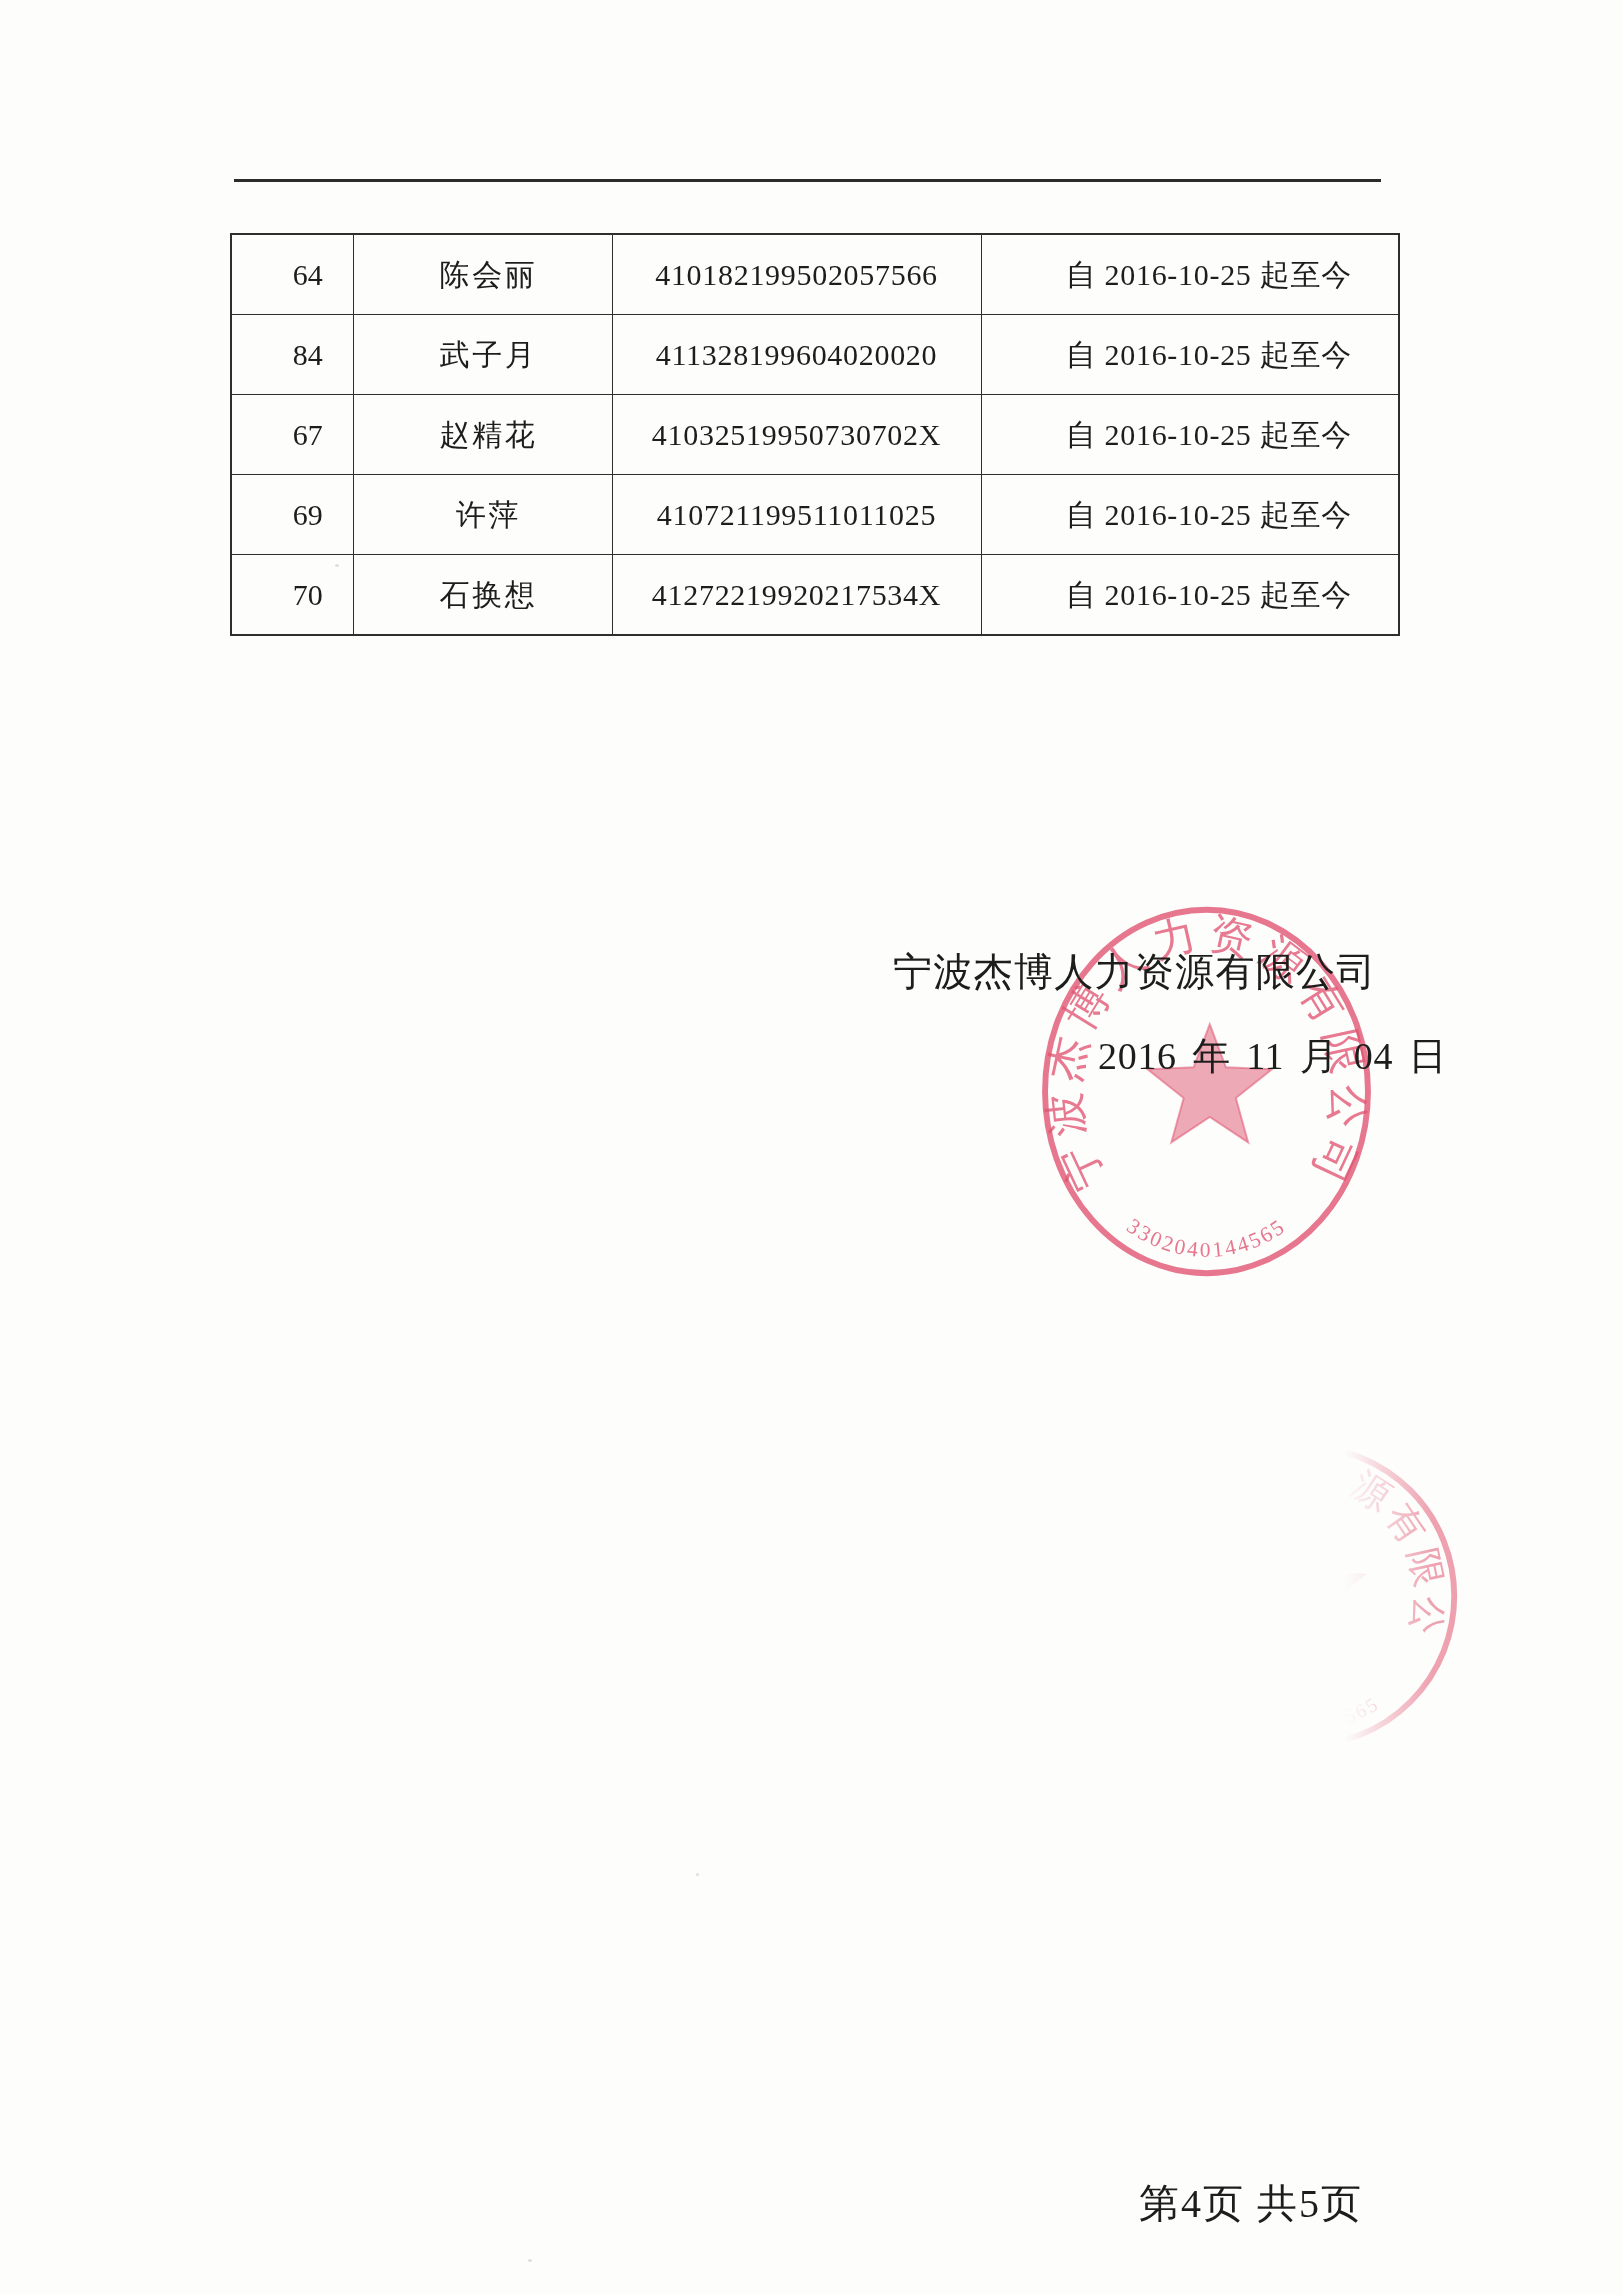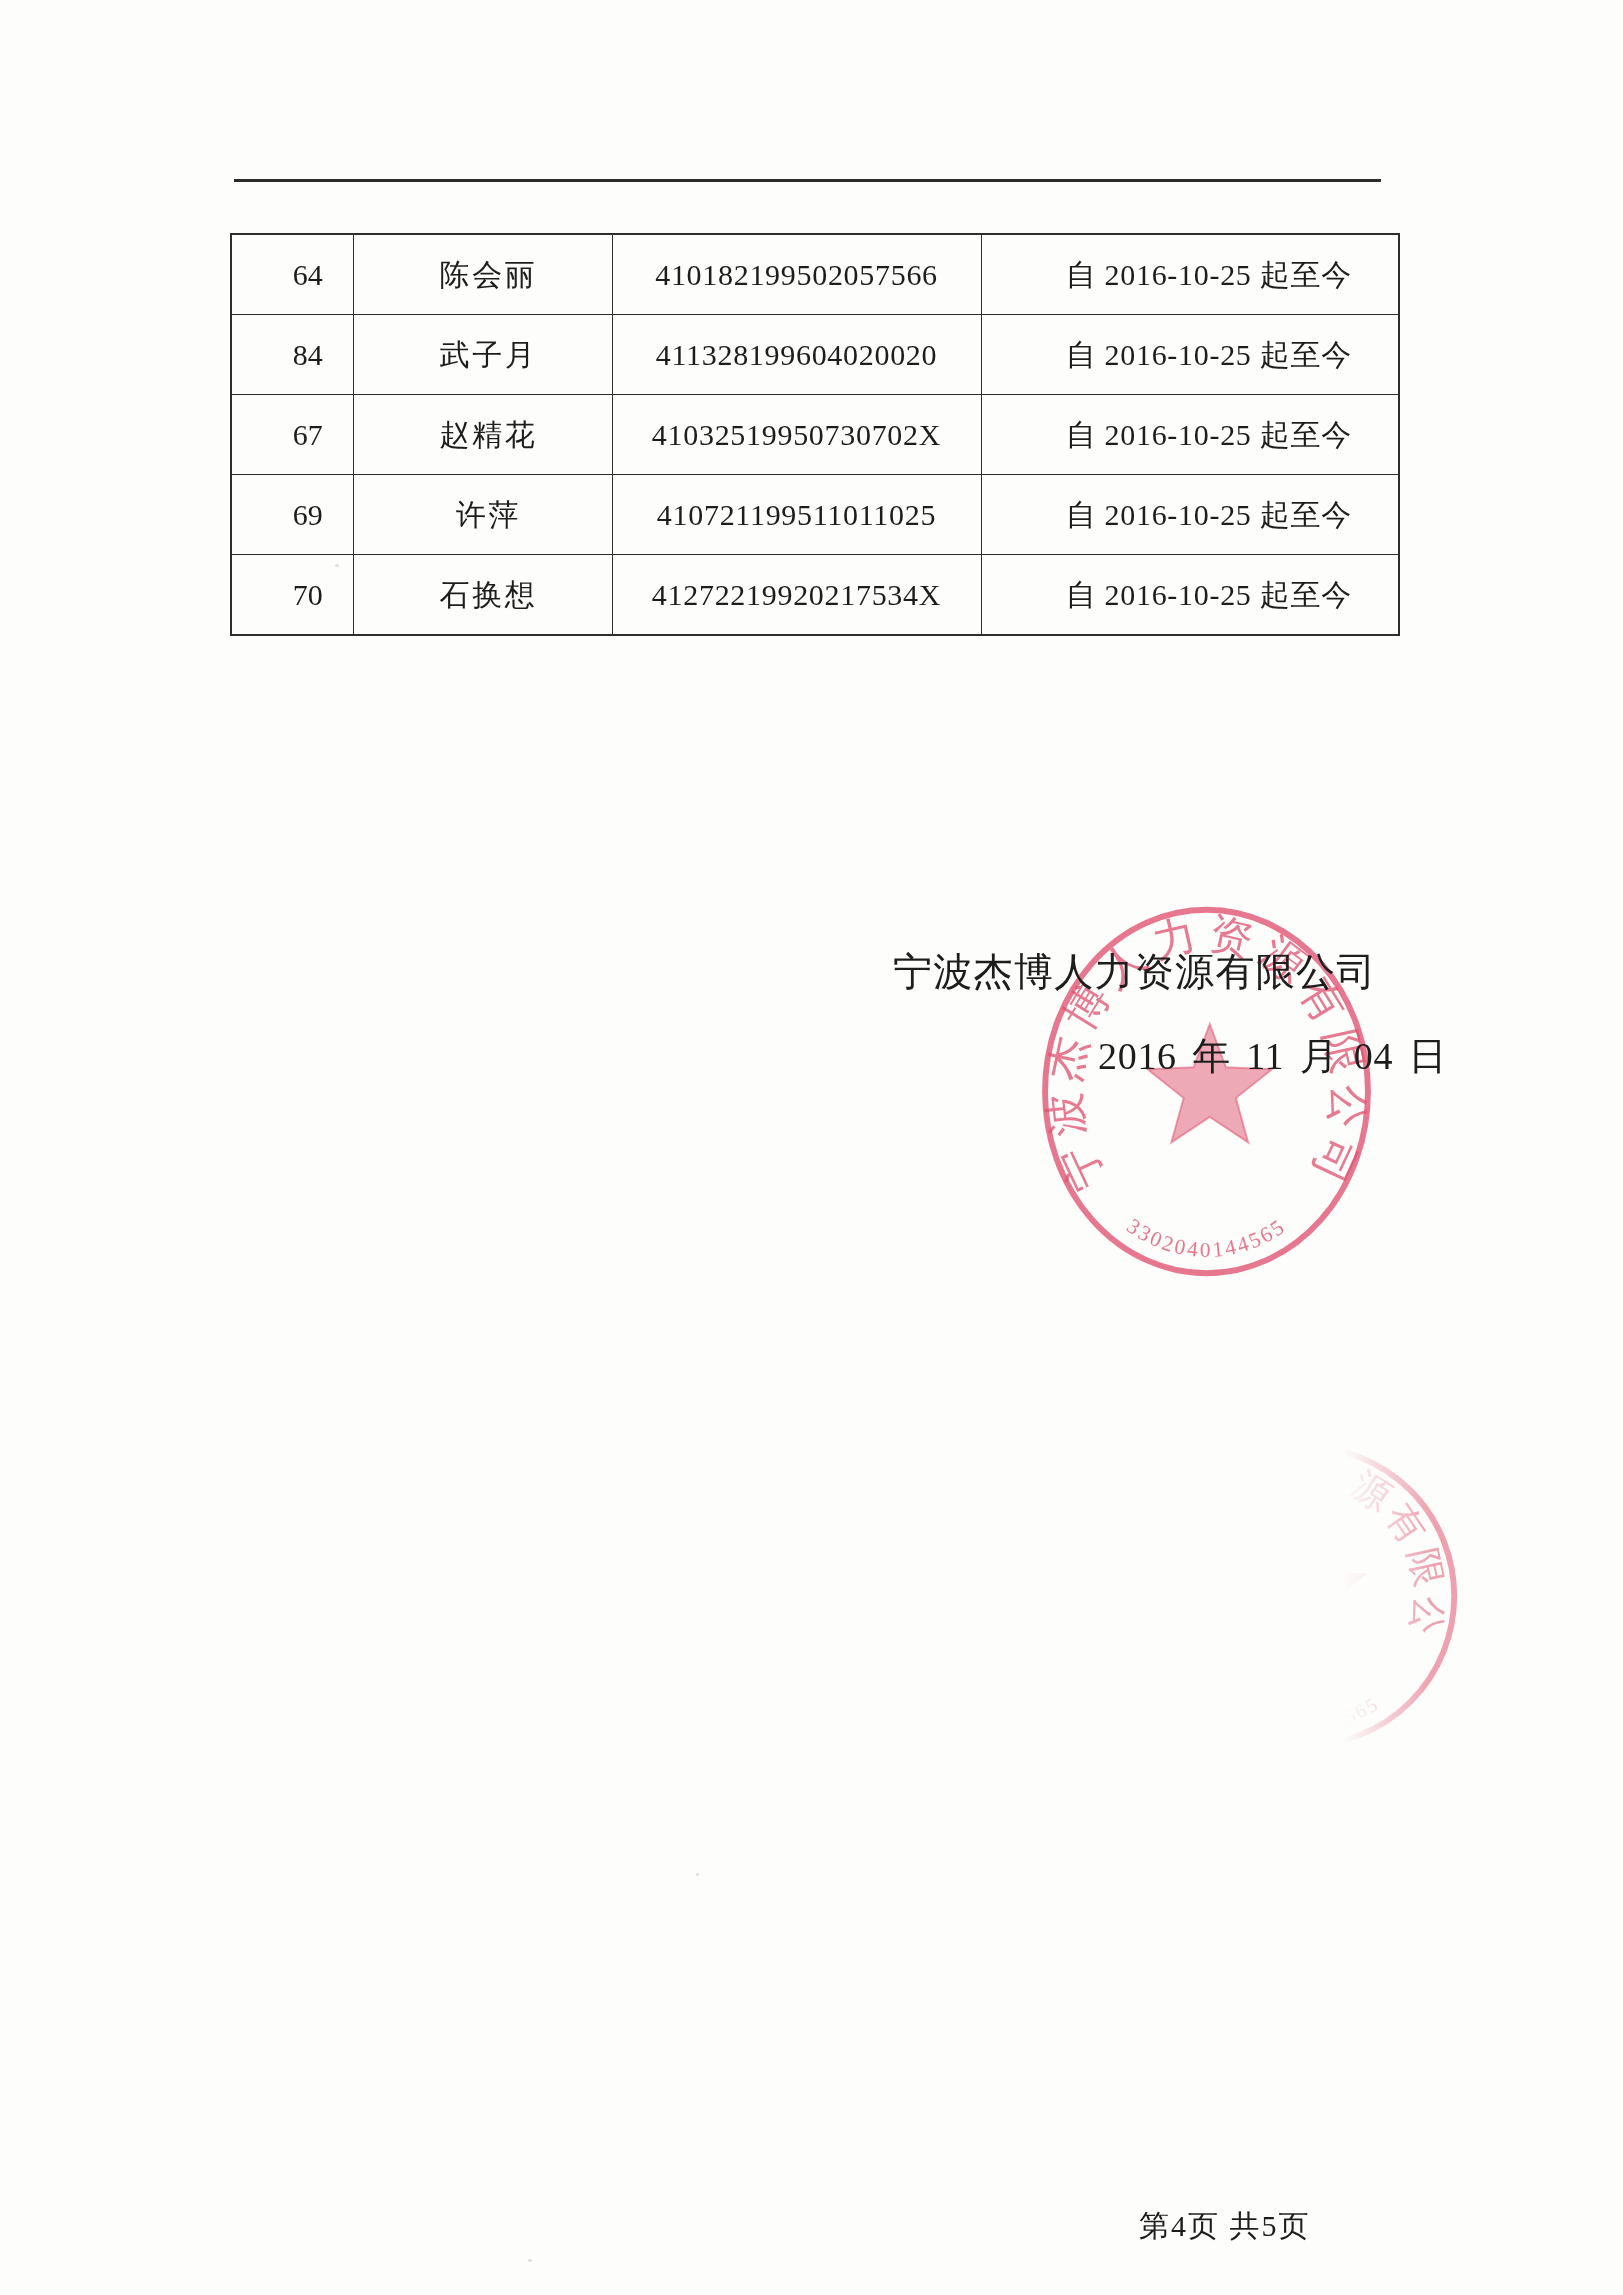--- a/index.html
+++ b/index.html
@@ -16,21 +16,21 @@
   table.roster td{border:1.3px solid #2e2e2c;height:77px;text-align:center;
                   vertical-align:middle;color:#1d1d1b;font-size:30px;line-height:1;}
   td.c-no{font-size:30px;padding-left:32px;}
   td.c-name{font-size:31px;letter-spacing:2.6px;padding-left:13px;}
   td.c-id{font-size:30px;letter-spacing:0.7px;}
   td.c-period{font-size:30px;letter-spacing:0.7px;padding-left:39px;}
 
   .overlay-text{position:absolute;z-index:3;color:#1d1d1b;white-space:nowrap;line-height:1;}
   .company-line{left:893px;top:952px;font-size:39px;letter-spacing:1.3px;}
   .date-line{left:1098px;top:1037px;font-size:38px;letter-spacing:0.7px;word-spacing:5.2px;}
-  .page-footer{left:1139px;top:2184px;font-size:30px;letter-spacing:2px;margin-top:27px;}
+  .page-footer{left:1139px;top:2184px;font-size:40px;letter-spacing:2px;}
 
   svg.seal{position:absolute;z-index:1;}
   .seal-a{left:1030px;top:895px;}
   .seal-b{left:1139px;top:1427px;}
   .seal-a text,.seal-b text{font-family:"Liberation Serif","DejaVu Serif",serif;}
 
   .ring-border-a{fill:none;stroke:#e05572;stroke-width:9;opacity:.8;}
   .ring-text-a{fill:#e05572;fill-opacity:.78;font-size:66px;letter-spacing:12px;}
   .star-a{fill:#e05572;fill-opacity:.5;stroke:#e05572;stroke-opacity:.55;stroke-width:3;}
   .code-a{fill:#e05572;fill-opacity:.8;font-size:33px;letter-spacing:4px;}

